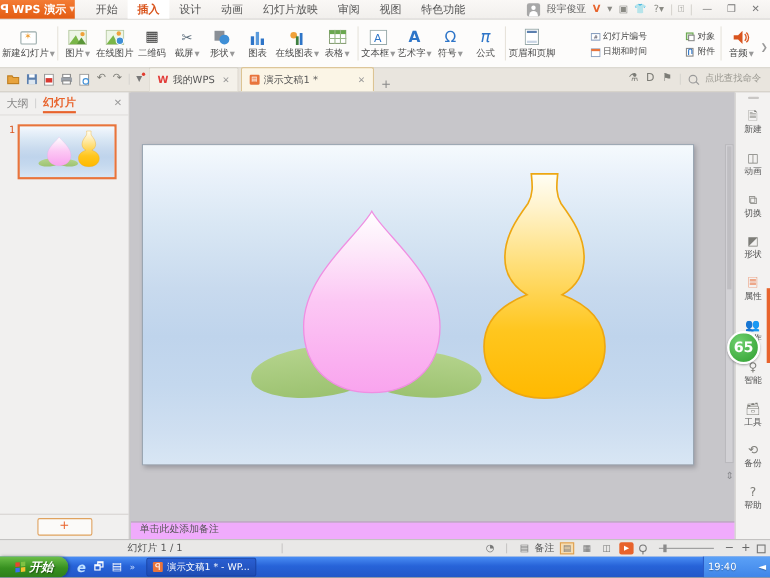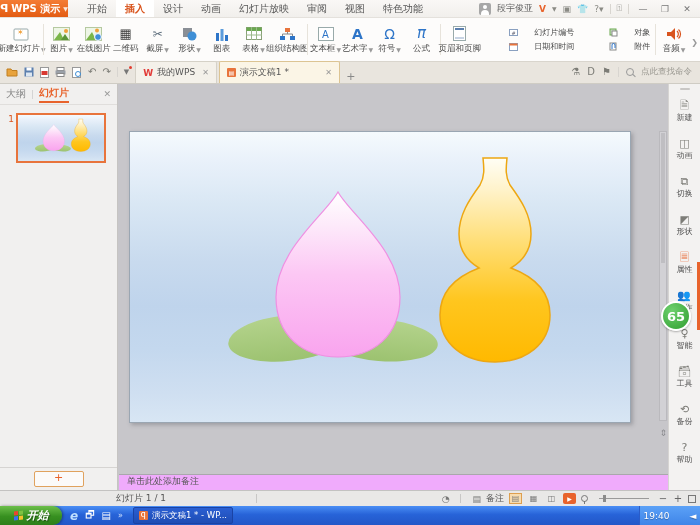--- a/index.html
+++ b/index.html
@@ -39,21 +39,21 @@
   .rbtn .ic{height:19px;display:flex;align-items:center;justify-content:center;}
   .rbtn .lb{font-size:8.5px;color:#4a4a4a;white-space:nowrap;display:flex;align-items:center;}
   .drop{font-size:6px;color:#999;margin-left:1px;}
   .g-omega{font-size:14px;color:#2e75c8;line-height:14px;}
   .g-pi{font-size:15px;color:#2e75c8;font-style:italic;line-height:15px;}
   .g-worda{font-size:14px;color:#2e75c8;font-weight:bold;line-height:14px;}
   .g-cut{font-size:12px;color:#5a6b7a;}
   .g-qr{font-size:13px;color:#3a3a3a;line-height:13px;}
   .smallgrid{display:flex;align-items:center;gap:6px;padding:0 3px;}
   .scol{display:flex;flex-direction:column;gap:3px;}
-  .srow{display:flex;align-items:center;gap:16px;font-size:8px;color:#4a4a4a;white-space:nowrap;padding-left:29px;}
+  .srow{display:flex;align-items:flex-end;gap:2px;font-size:8px;color:#4a4a4a;white-space:nowrap;padding-left:29px;}
   .rexpand{position:absolute;right:2px;top:38px;color:#999;font-size:8px;}
 
   
   .docbar{position:absolute;left:0;top:62px;width:700px;height:22px;background:#e9e5de;
           border-bottom:1px solid #cfccc4;box-sizing:border-box;display:flex;align-items:flex-end;}
   .qicons{display:flex;align-items:center;gap:6px;height:22px;padding:0 6px;}
   .qi{font-size:10px;color:#7c7c76;line-height:1;}
   .qi svg{display:block;}
   .qcaret{position:relative;font-size:7px;color:#777;}
   .qcaret:after{content:"";position:absolute;right:-3px;top:-2px;width:3px;height:3px;border-radius:50%;background:#e23c2f;}
@@ -267,44 +267,44 @@
             <rect x="5.5" y="2" width="3" height="12" fill="#5b9bdc"></rect>
             <rect x="10" y="8" width="3" height="6" fill="#2e75c8"></rect>
           </svg>
       </div>
       <div class="lb">
           <span>图表</span>
         </div>
     </div>
     <div class="rbtn">
       <div class="ic">
+        <svg width="15" height="14">
+            <circle cx="4" cy="5" r="3" fill="#f0a13a"></circle>
+            <rect x="6" y="6" width="2.5" height="8" fill="#3f7f3f"></rect>
+            <rect x="9.5" y="3" width="2.5" height="11" fill="#2e75c8"></rect>
+          </svg>
+      </div>
+      <div class="lb">
+          <span>在线图表</span>
+          <span class="drop">▼</span>
+        </div>
+    </div>
+    <div class="rbtn">
+      <div class="ic">
         <svg width="16" height="13">
             <rect x="0.5" y="0.5" width="15" height="12" fill="#fff" stroke="#8aa078"></rect>
             <rect x="0.5" y="0.5" width="15" height="3.5" fill="#6aa84f"></rect>
             <line x1="5.5" y1="0" x2="5.5" y2="13" stroke="#9bb98a"></line>
             <line x1="10.5" y1="0" x2="10.5" y2="13" stroke="#9bb98a"></line>
             <line x1="0" y1="8" x2="16" y2="8" stroke="#9bb98a"></line>
           </svg>
       </div>
       <div class="lb">
           <span>表格</span>
           <span class="drop">▼</span>
-        </div>
-    </div>
-    <div class="rbtn">
-      <div class="ic">
-        <svg width="17" height="14">
-            <rect x="6" y="1" width="5" height="4" fill="#e8743c"></rect>
-            <rect x="1" y="9" width="5" height="4" fill="#2e75c8"></rect>
-            <rect x="11" y="9" width="5" height="4" fill="#2e75c8"></rect>
-            <path d="M8.5,5 V7 M3.5,9 V7 H13.5 V9" stroke="#888" fill="none"></path>
-          </svg>
-      </div>
-      <div class="lb">
-          <span>组织结构图</span>
         </div>
     </div>
     <div class="rsep"></div>
     <div class="rbtn">
       <div class="ic">
         <svg width="16" height="14">
             <rect x="0.5" y="0.5" width="15" height="13" fill="#fff" stroke="#9aa"></rect>
             <text x="4" y="11" font-size="10" fill="#2e75c8" font-family="DejaVu Sans">A</text>
           </svg>
       </div>

